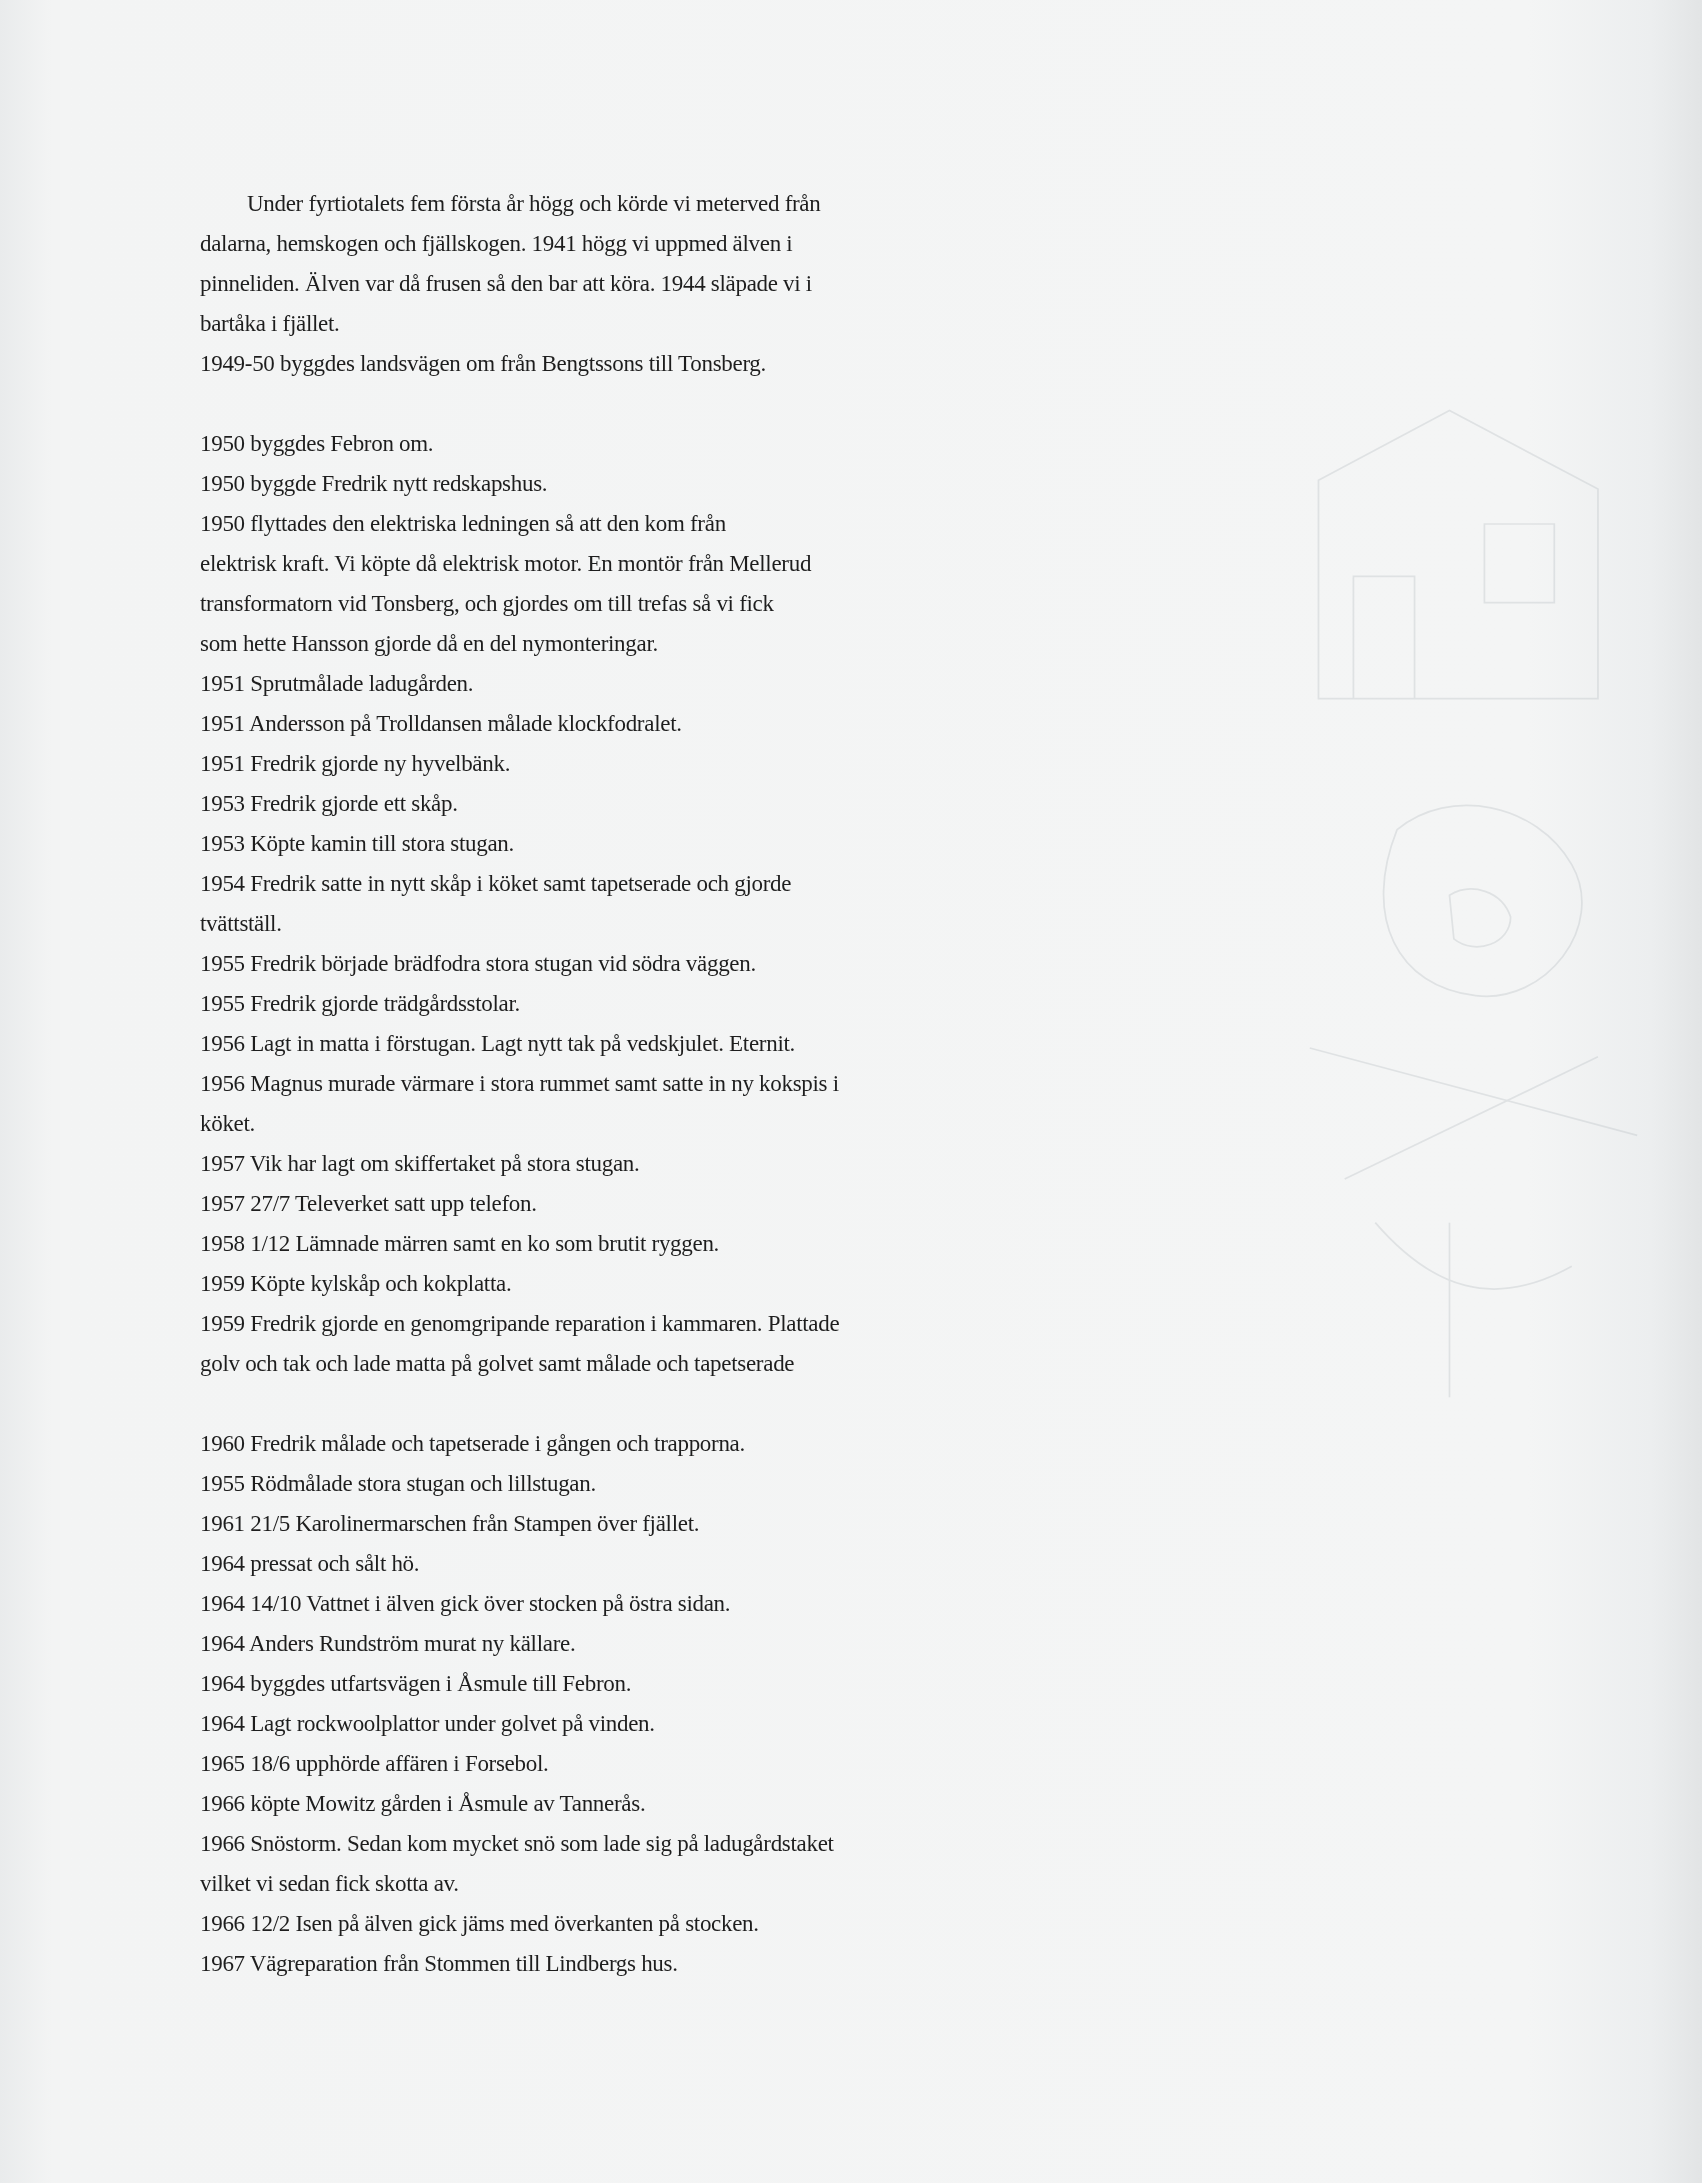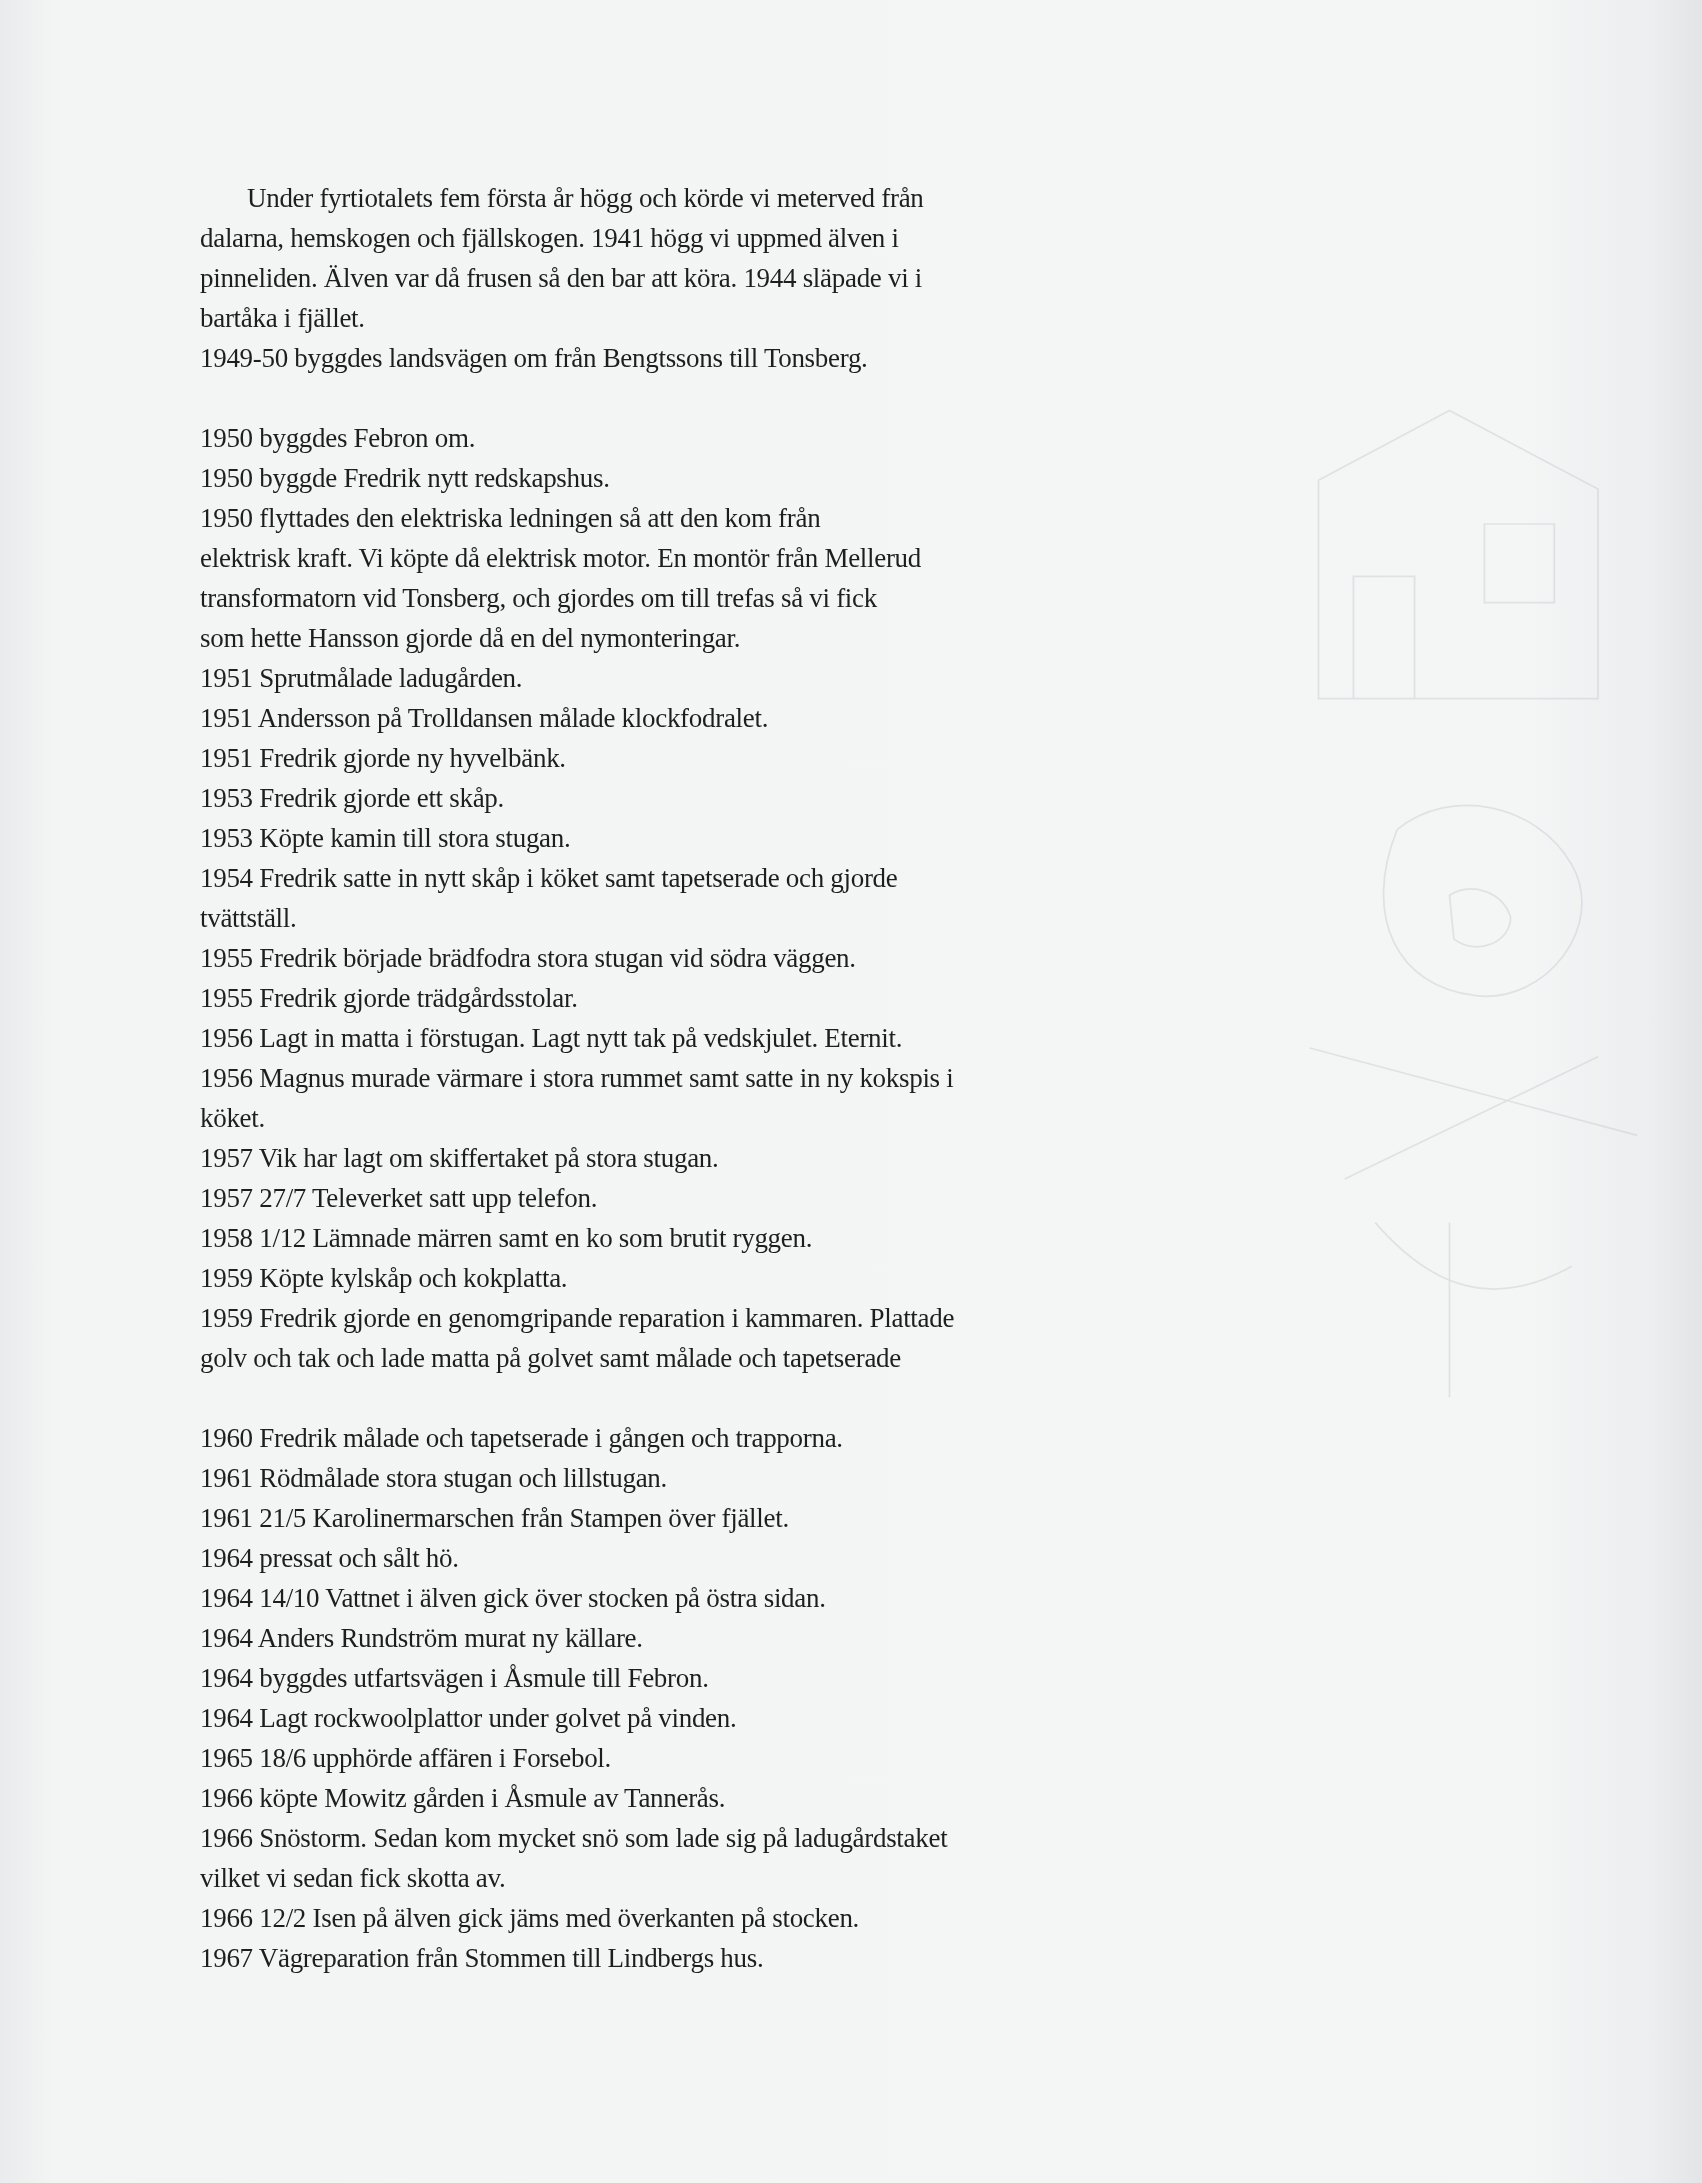--- a/index.html
+++ b/index.html
@@ -26,23 +26,23 @@
     position: absolute;
     left: 1266px;
     top: 393px;
     width: 415px;
     height: 1048px;
     opacity: 0.35;
   }
   .text-block {
     position: absolute;
     left: 200px;
-    top: 178px;
+    top: 184px;
     width: 1013px;
-    font-size: 27px;
+    font-size: 23px;
     line-height: 40px;
     letter-spacing: -0.3px;
   }
   .para {
     margin: 0;
     padding: 0;
   }
   .indent { text-indent: 47px; }
   .gap { height: 40px; }
 </style>
@@ -96,21 +96,21 @@
     <p class="para">1957 Vik har lagt om skiffertaket på stora stugan.</p>
     <p class="para">1957 27/7 Televerket satt upp telefon.</p>
     <p class="para">1958 1/12 Lämnade märren samt en ko som brutit ryggen.</p>
     <p class="para">1959 Köpte kylskåp och kokplatta.</p>
     <p class="para">1959 Fredrik gjorde en genomgripande reparation i kammaren. Plattade</p>
     <p class="para">golv och tak och lade matta på golvet samt målade och tapetserade</p>
 
     <div class="gap"></div>
 
     <p class="para">1960 Fredrik målade och tapetserade i gången och trapporna.</p>
-    <p class="para">1961 Rödmålade stora stugan och lillstugan.</p>
+    <p class="para">1955 Rödmålade stora stugan och lillstugan.</p>
     <p class="para">1961 21/5 Karolinermarschen från Stampen över fjället.</p>
     <p class="para">1964 pressat och sålt hö.</p>
     <p class="para">1964 14/10 Vattnet i älven gick över stocken på östra sidan.</p>
     <p class="para">1964 Anders Rundström murat ny källare.</p>
     <p class="para">1964 byggdes utfartsvägen i Åsmule till Febron.</p>
     <p class="para">1964 Lagt rockwoolplattor under golvet på vinden.</p>
     <p class="para">1965 18/6 upphörde affären i Forsebol.</p>
     <p class="para">1966 köpte Mowitz gården i Åsmule av Tannerås.</p>
     <p class="para">1966 Snöstorm. Sedan kom mycket snö som lade sig på ladugårdstaket</p>
     <p class="para">vilket vi sedan fick skotta av.</p>

